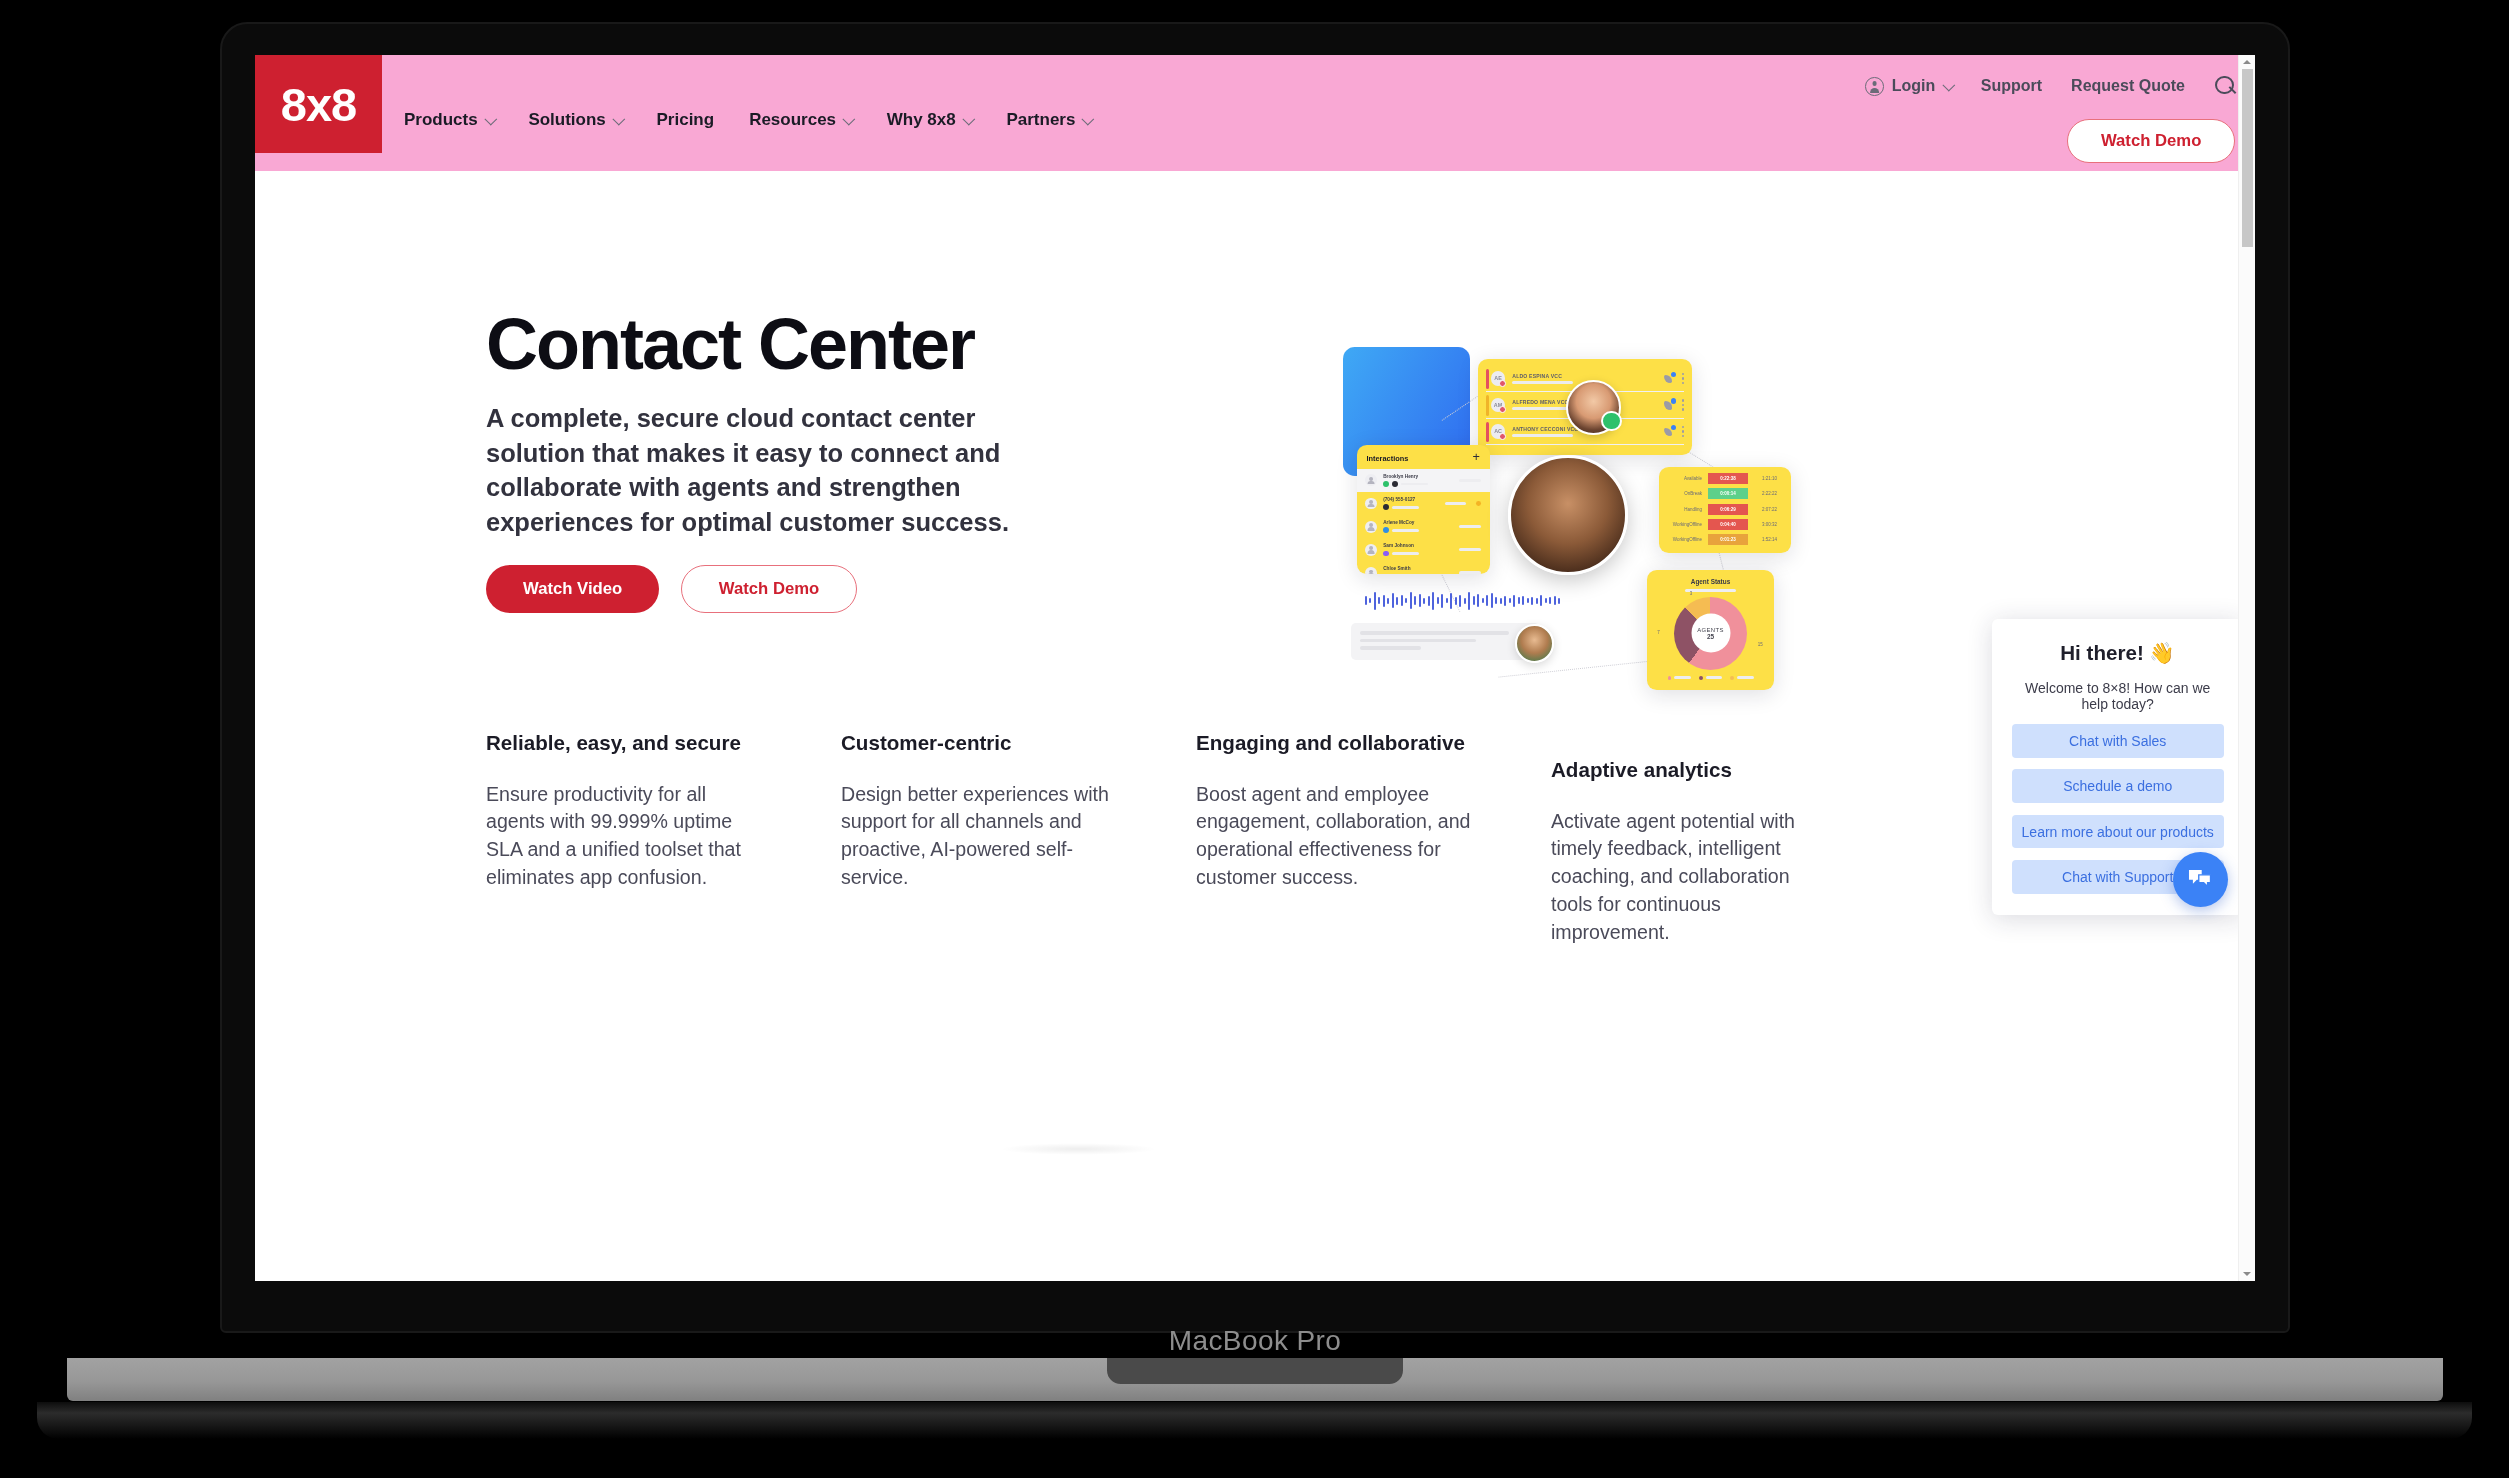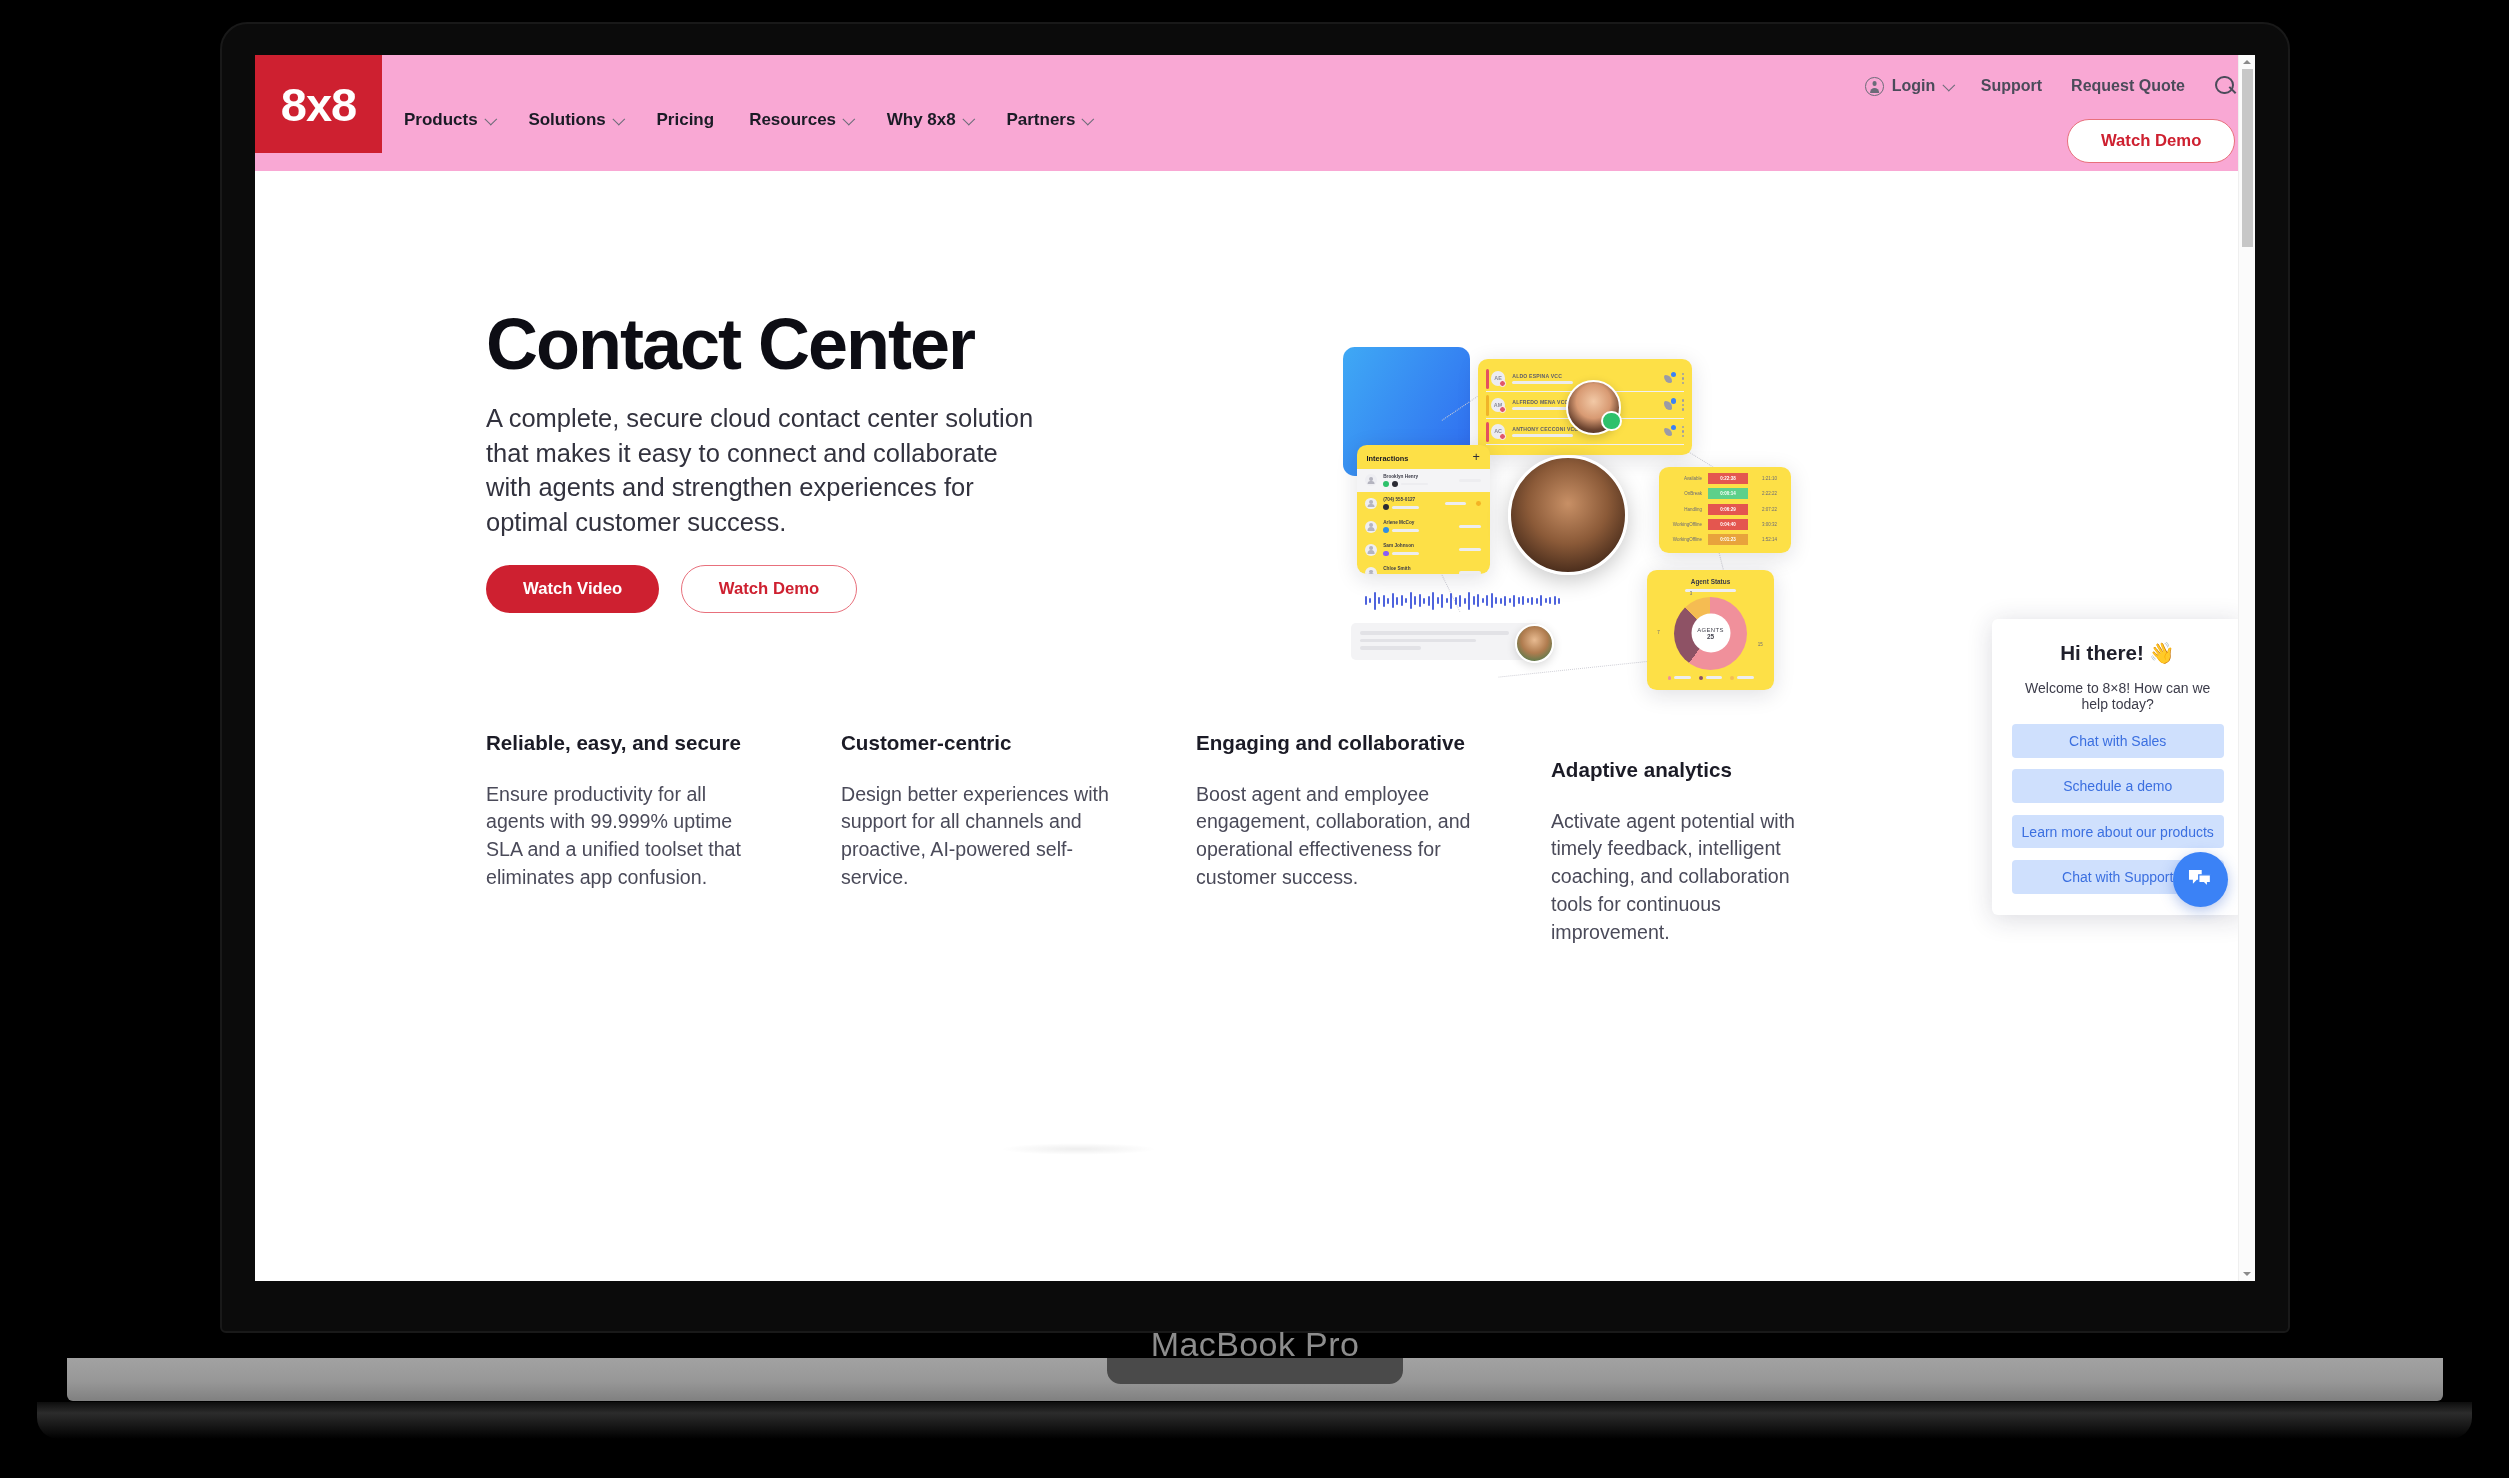--- a/index.html
+++ b/index.html
@@ -28,21 +28,21 @@
     left: 255px; top: 55px;
     width: 2000px; height: 1226px;
     background: #ffffff;
     overflow: hidden;
   }
   .laptop-label {
     position: absolute;
     left: 220px; top: 1325px; width: 2070px;
     text-align: center;
     color: #8d8d8d;
-    font-size: 34px;
+    font-size: 28px;
     letter-spacing: 0.4px;
     font-family: "Liberation Sans", sans-serif;
   }
   .laptop-base {
     position: absolute;
     left: 67px; top: 1358px;
     width: 2376px; height: 43px;
     background: linear-gradient(180deg,#a2a2a2 0%, #979797 55%, #808080 100%);
     border-radius: 0 0 5.9px 5.9px;
   }
@@ -130,21 +130,21 @@
 
   
   .hero { position: relative; height: 510px; }
   .hero-copy { position: absolute; left: 231px; top: 137px; width: 549px; }
   .hero-title {
     font-size: 72px; font-weight: 800; color: #0d0d14;
     letter-spacing: -2px; line-height: 1.02;
   }
   .hero-sub {
     margin-top: 19.6px;
-    font-size: 25.5px; line-height: 1.36; color: #32323e; font-weight: 400;
+    font-size: 25.5px; line-height: 1.36; color: #32323e; font-weight: 700;
   }
   .hero-actions { margin-top: 25.5px; display: flex; gap: 21.6px; }
   .btn-primary {
     padding: 12.7px 37px; border-radius: 979px;
     background: #CE2030; color: #fff;
     font-size: 16.7px; font-weight: 800; cursor: pointer; border: none; white-space:nowrap;
   }
   .btn-outline {
     padding: 12.7px 37px; border-radius: 979px;
     background: #fff; color: #CE2030; border: 1.6px solid #E8707C;

